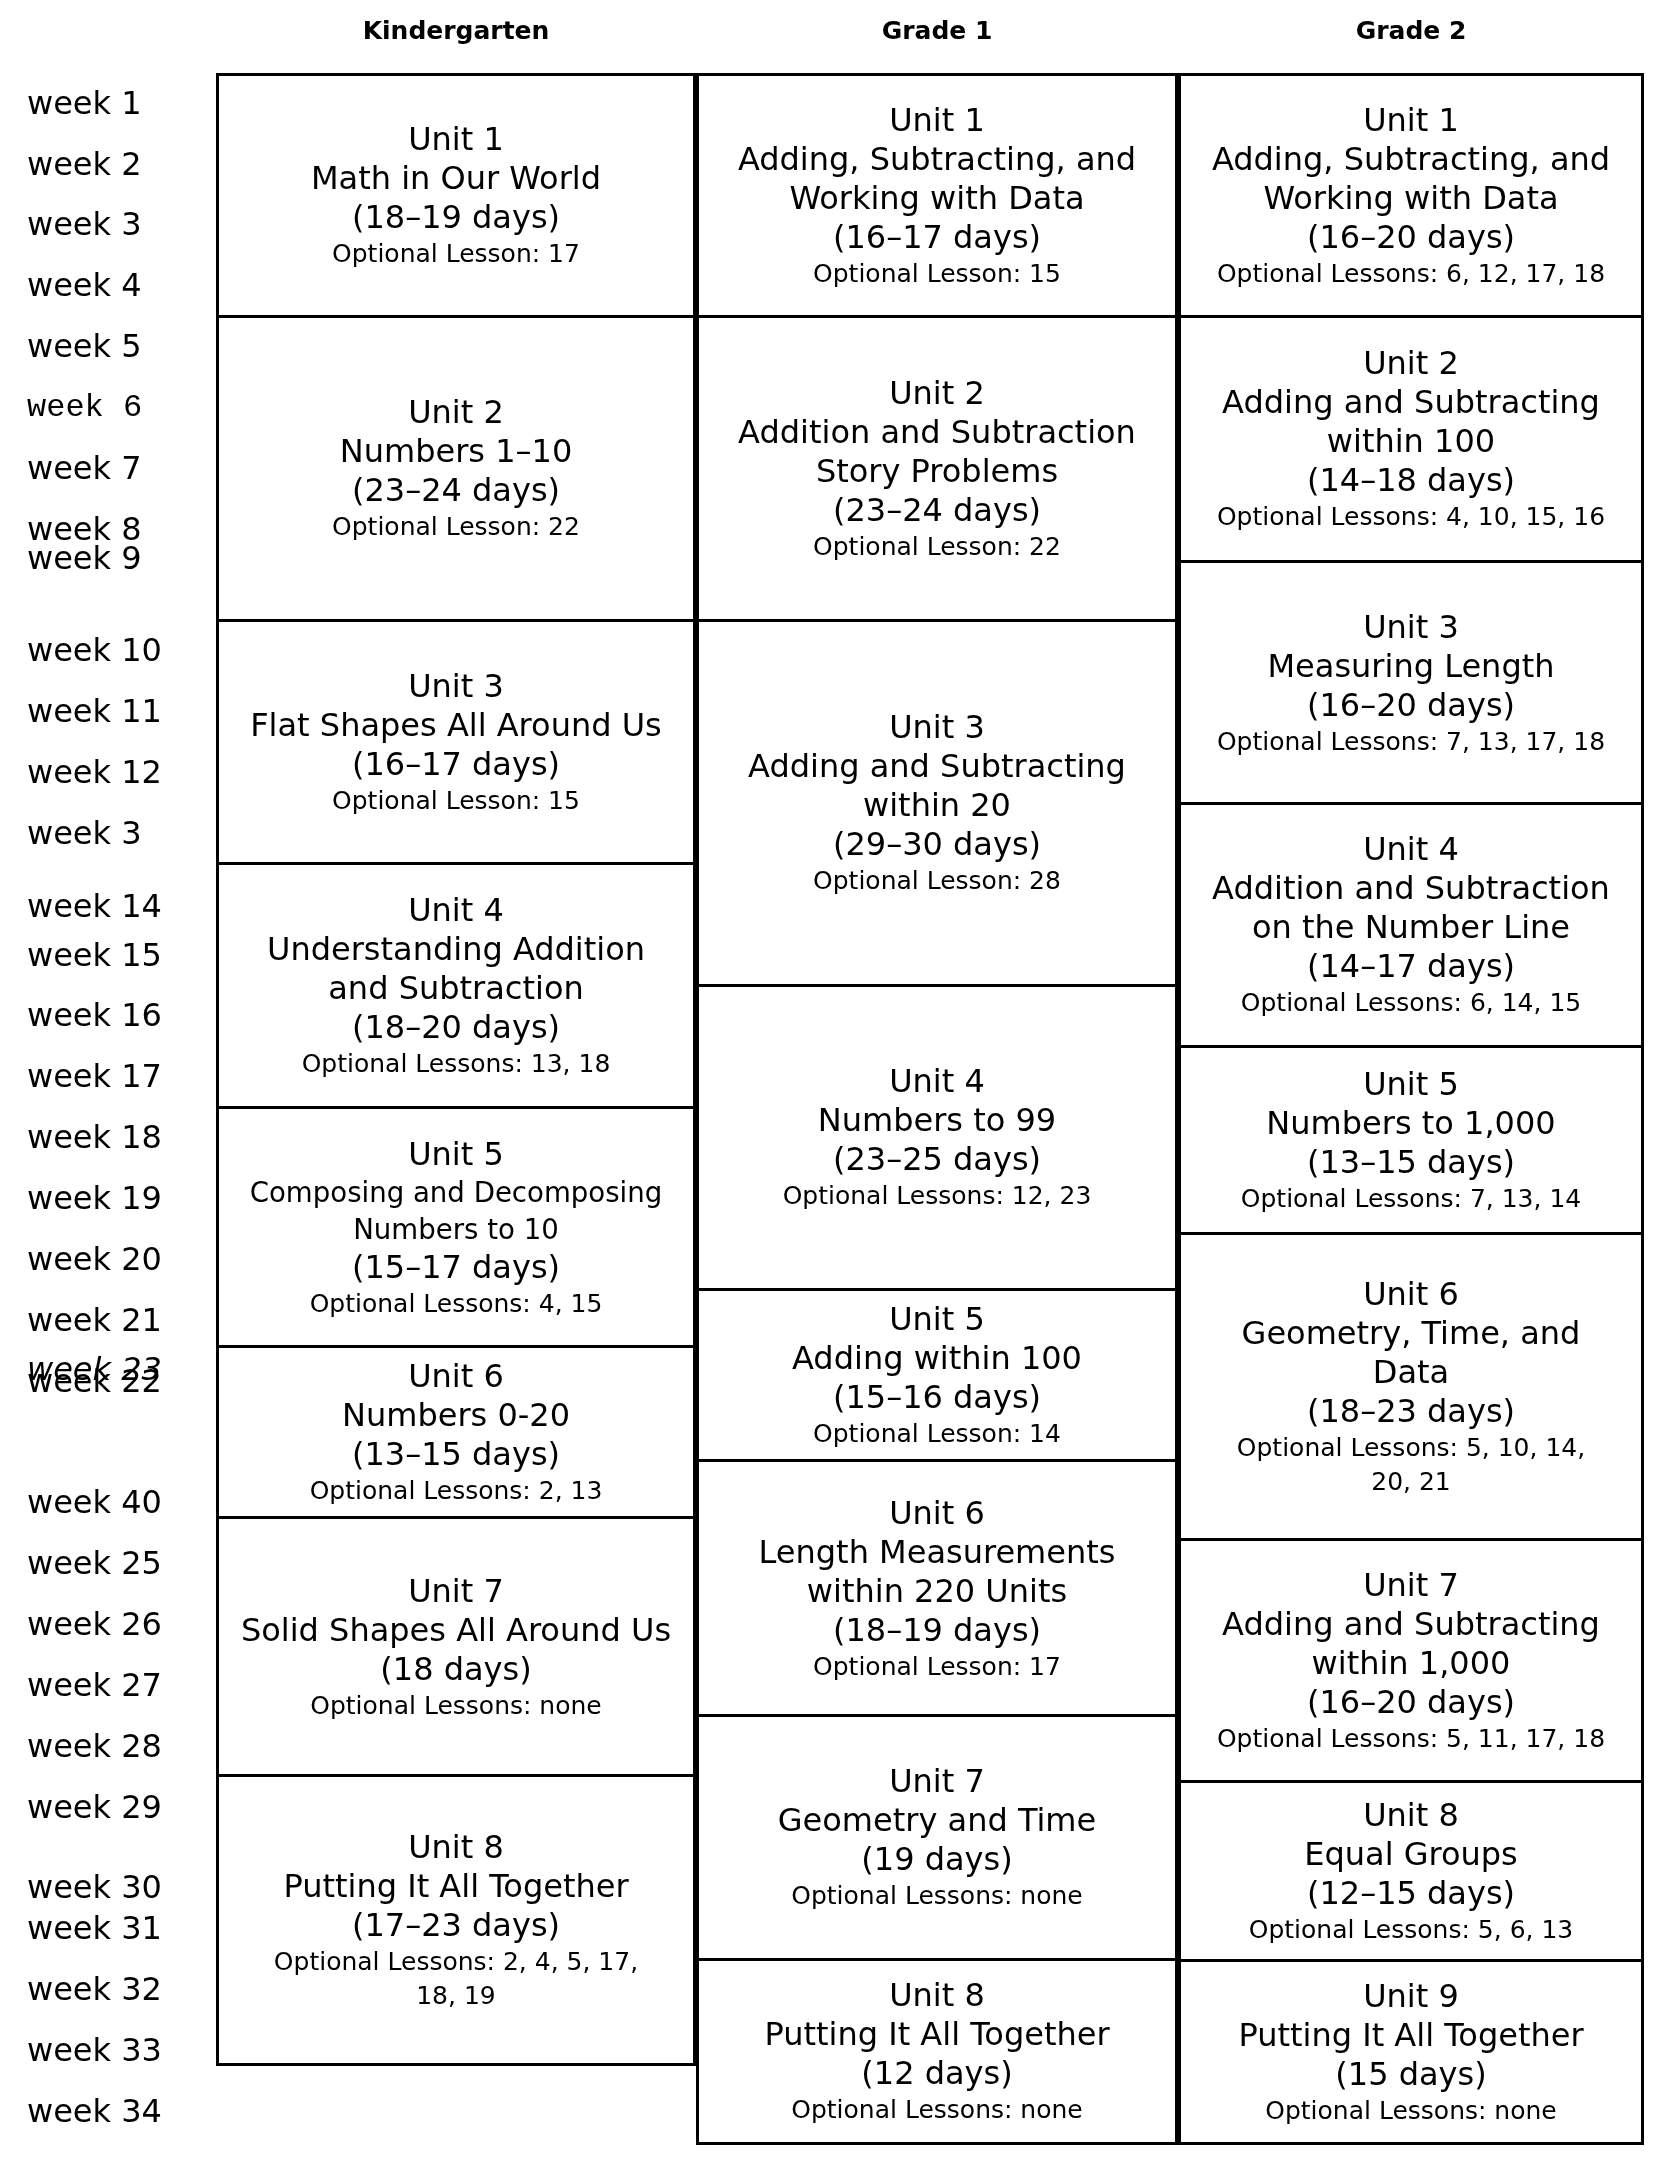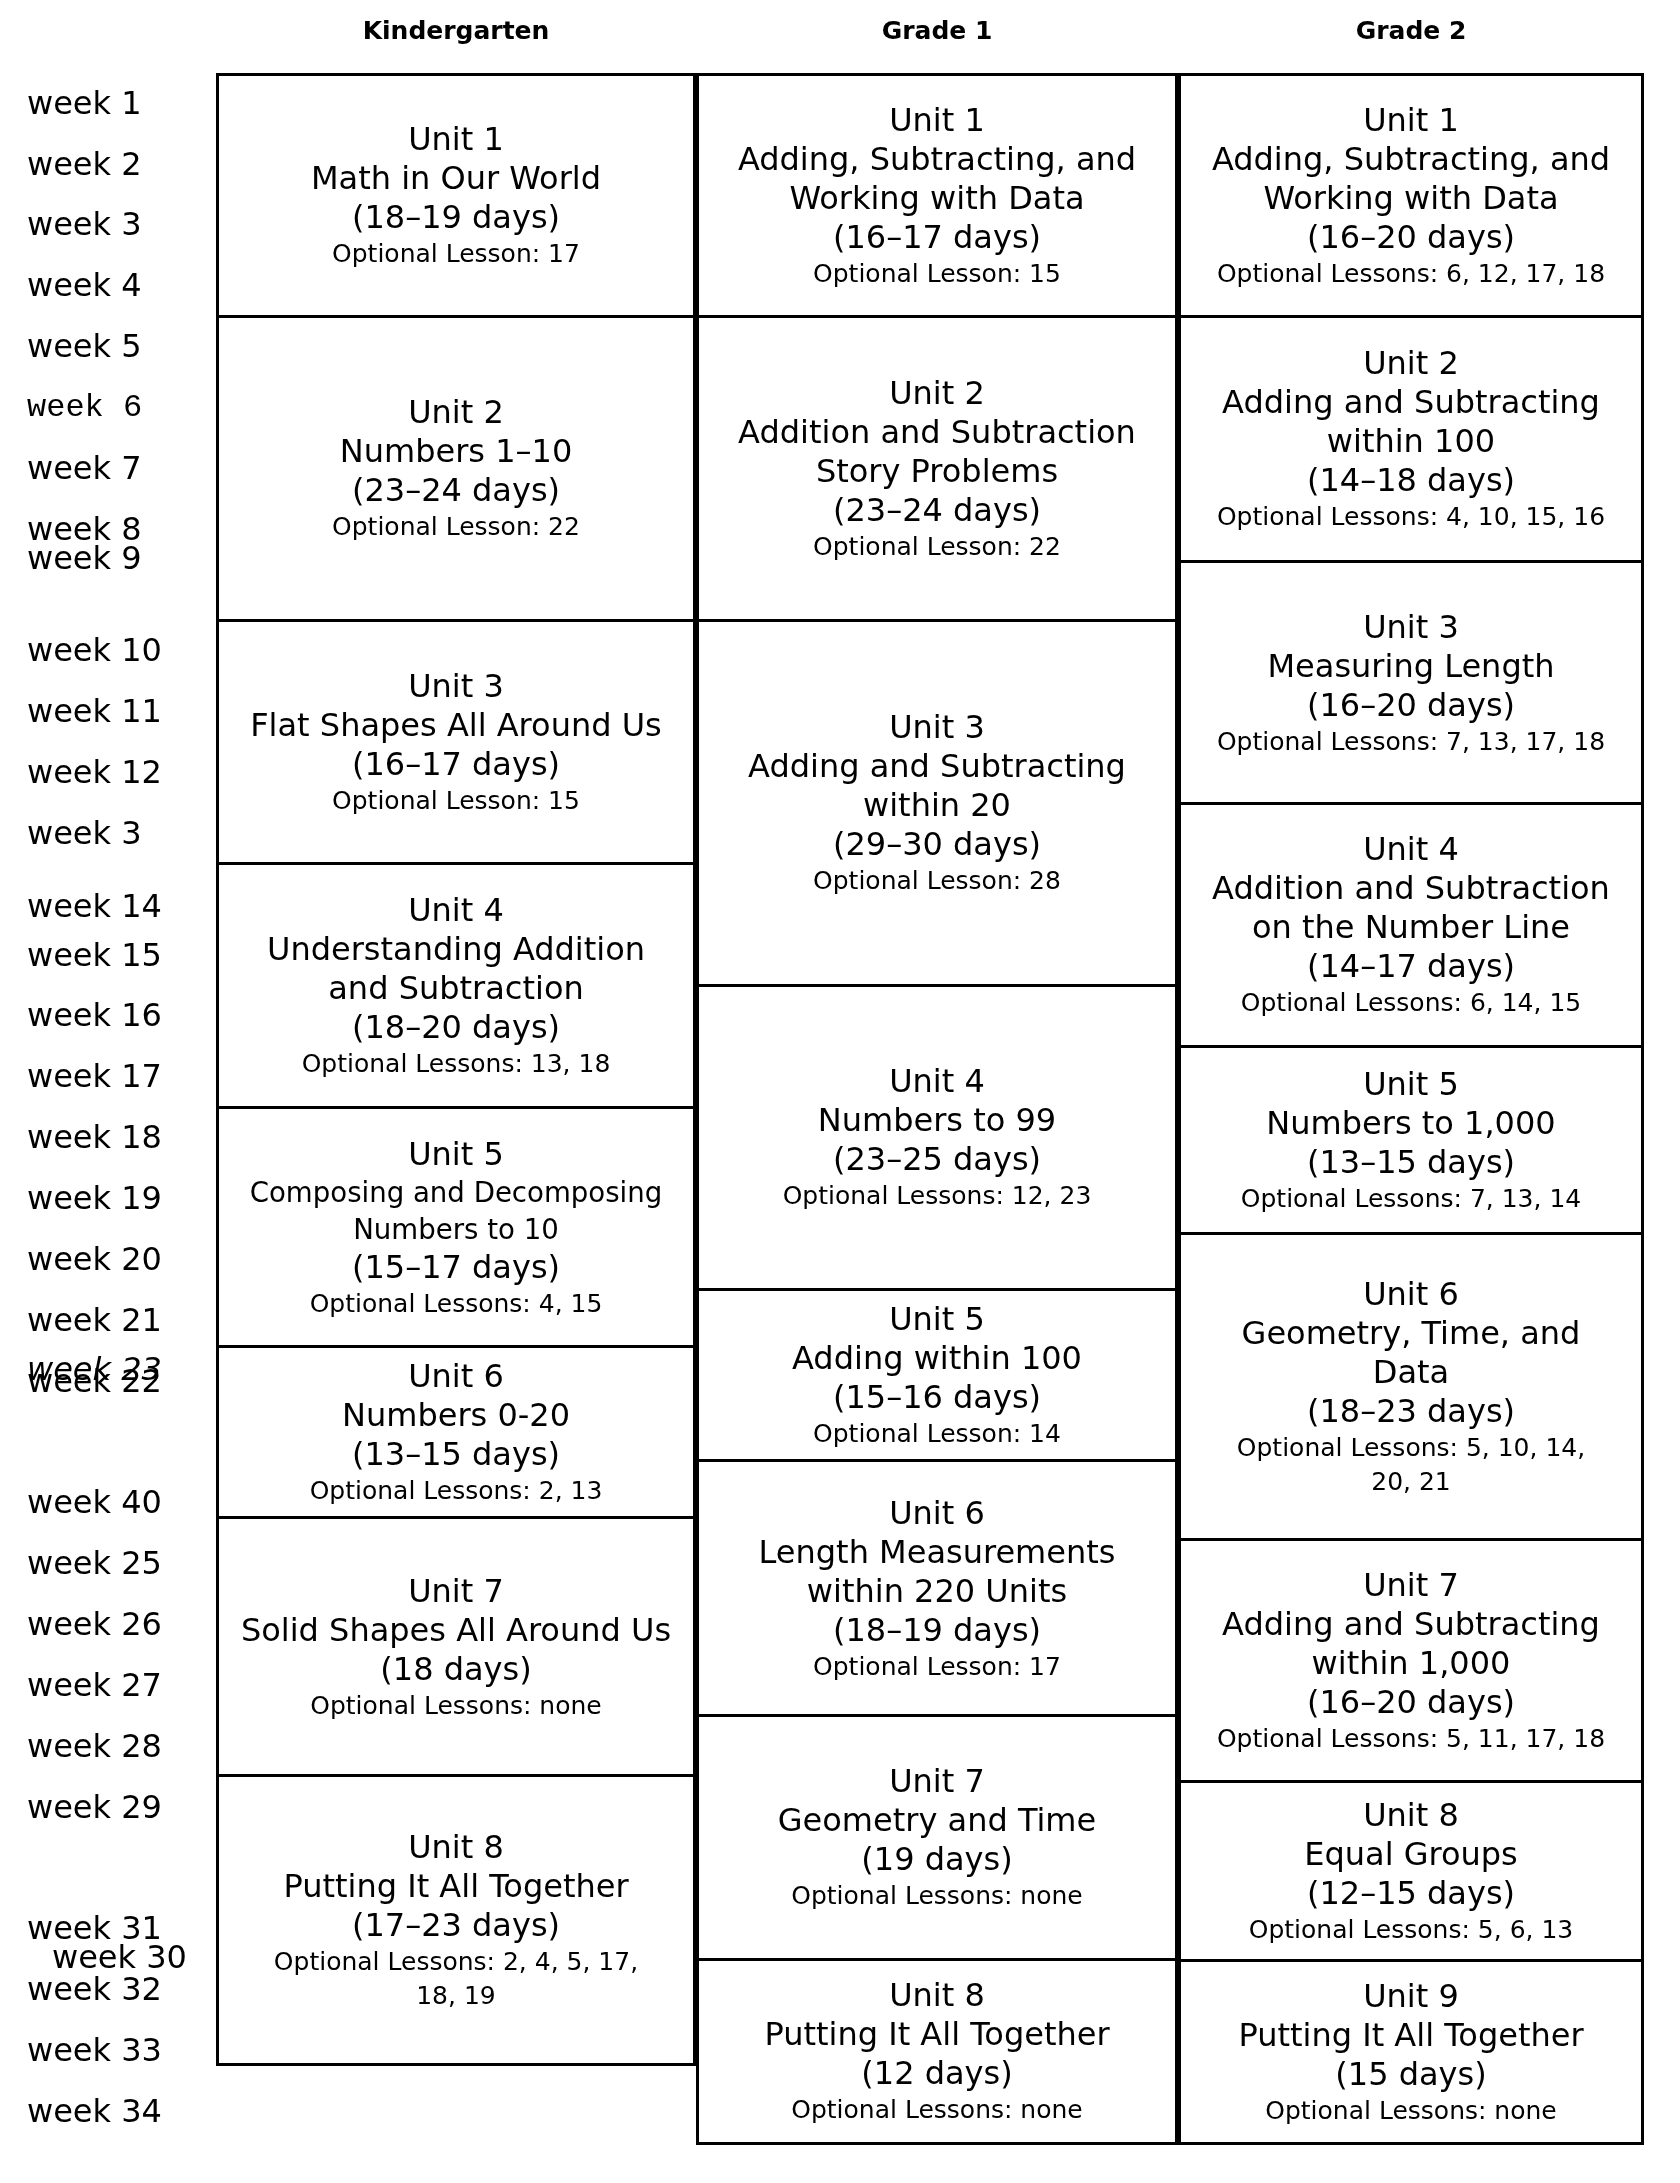--- a/index.html
+++ b/index.html
@@ -81,21 +81,21 @@
       <div class="week-label" style="top: 1239px;">week 20</div>
       <div class="week-label" style="top: 1300px;">week 21</div>
       <div class="week-label" style="top: 1361px;">week 22</div>
       <div class="week-label" style="top: 1349px; font-style: italic;">week 23</div>
       <div class="week-label" style="top: 1482px;">week 40</div>
       <div class="week-label" style="top: 1543px;">week 25</div>
       <div class="week-label" style="top: 1604px;">week 26</div>
       <div class="week-label" style="top: 1665px;">week 27</div>
       <div class="week-label" style="top: 1726px;">week 28</div>
       <div class="week-label" style="top: 1787px;">week 29</div>
-      <div class="week-label" style="top: 1937px; margin-left: 25px;">week 30</div>
+      <div class="week-label" style="top: 1867px;">week 30</div>
       <div class="week-label" style="top: 1908px;">week 31</div>
       <div class="week-label" style="top: 1969px;">week 32</div>
       <div class="week-label" style="top: 2030px;">week 33</div>
       <div class="week-label" style="top: 2091px;">week 34</div>
     </div>
   <div id="grid">
       <div class="col-header" style="left: 216px; width: 480px;">Kindergarten</div>
       <div class="unit-box" style="left: 216px; width: 480px; top: 73px; height: 245px;">
         <div class="u-title">Unit 1</div>
         <div class="u-name">Math in Our World</div>

